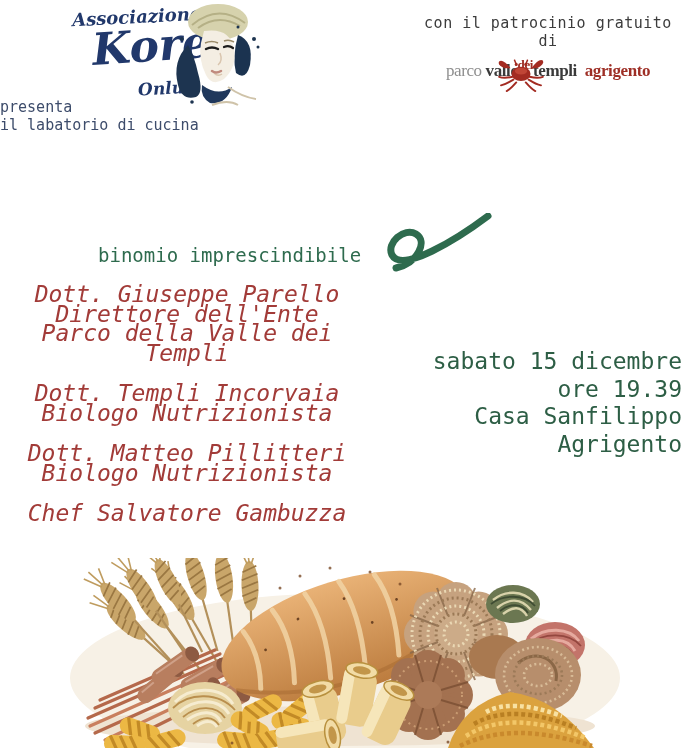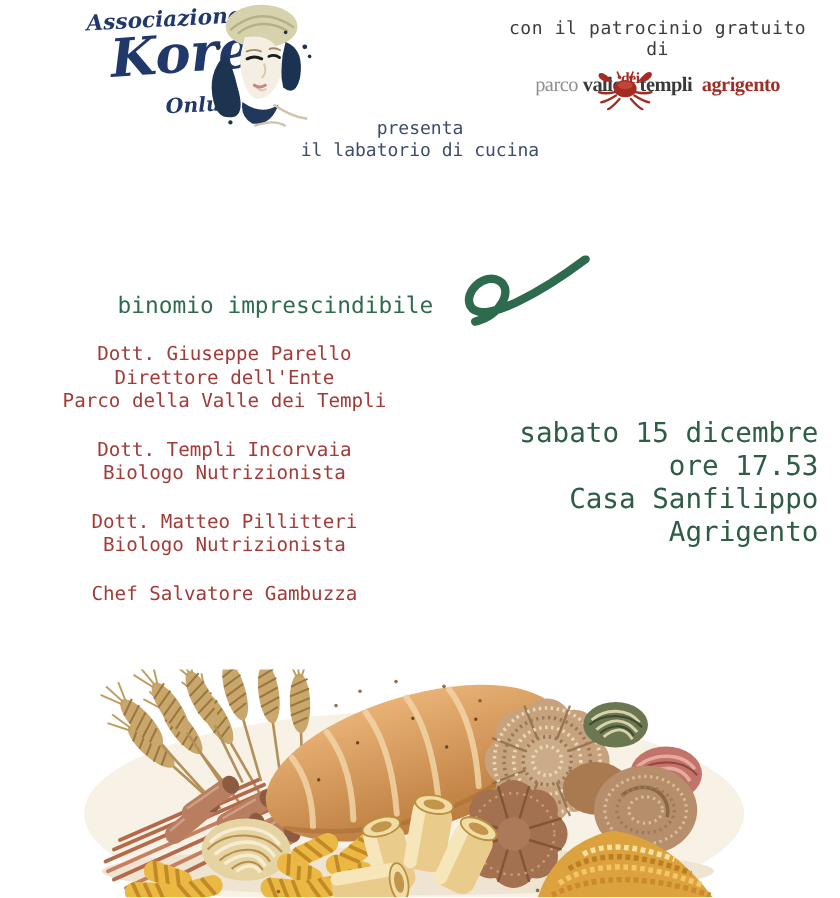--- a/index.html
+++ b/index.html
@@ -18,34 +18,34 @@
   .patronage{position:absolute;left:420px;top:14px;width:256px;text-align:center;color:#3c3c3c;}
   .patronage-intro{font-size:15px;letter-spacing:.5px;}
   .pvt{position:relative;margin-top:7px;font-family:Liberation Serif, serif;
        font-size:17px;font-weight:700;color:#3a3a3a;letter-spacing:-.4px;}
   .pvt-parco{color:#8e8e8e;font-weight:400;}
   .pvt-dei{color:#9e2f26;font-size:13px;vertical-align:7px;}
   .pvt-agrigento{color:#9e2f26;margin-left:4px;}
   .crab{position:absolute;left:76px;top:38px;width:50px;height:40px;}
 
   
-  .presenta{position:absolute;left:0;right:0;top:98px;text-align:center;color:#3d4c6b;
+  .presenta{position:absolute;left:0;right:0;top:98px;text-align:left;color:#3d4c6b;
             font-size:15px;line-height:18px;}
 
   
   .main-title{position:absolute;left:0;right:0;top:138px;text-align:center;
               font-family:"DejaVu Serif",serif;font-style:italic;font-weight:700;
               font-size:66px;color:#2e6b4e;letter-spacing:-3px;white-space:nowrap;}
   .subtitle{position:absolute;left:98px;top:244px;font-size:19px;color:#2e6b4e;}
   .gswash{position:absolute;left:380px;top:213px;width:112px;height:66px;}
 
   
   .program{position:absolute;left:12px;top:285px;width:350px;text-align:center;color:#a23b38;}
   .program-heading{font-size:18.5px;line-height:22px;margin:0 0 12px;}
-  .speaker{font-size:16px;line-height:19.5px;margin:0 0 21px;}
+  .speaker{font-size:23px;line-height:19.5px;margin:0 0 21px;font-style:italic;}
 
   
   .event{position:absolute;left:368px;top:348px;width:314px;text-align:right;color:#2d5e45;
          font-size:23px;line-height:27.5px;}
 
   
   .food{position:absolute;left:0;top:558px;width:700px;height:190px;}
 </style>
 </head>
 <body>
@@ -122,21 +122,21 @@
       <div>Dott. Matteo Pillitteri</div>
       <div>Biologo Nutrizionista</div>
     </div>
     <div class="speaker">
       <div>Chef Salvatore Gambuzza</div>
     </div>
   </div>
 
   <div class="event">
     <div>sabato 15 dicembre</div>
-    <div>ore 17.53</div>
+    <div>ore 19.39</div>
     <div>Casa Sanfilippo</div>
     <div>Agrigento</div>
   </div>
 
   <svg class="food" viewBox="0 0 700 190">
     <defs>
       <linearGradient id="lg" x1="0" y1="0" x2="0" y2="1">
         <stop offset="0" stop-color="#e9b276"></stop>
           <stop offset="1" stop-color="#bc7c3e"></stop>
       </linearGradient>

